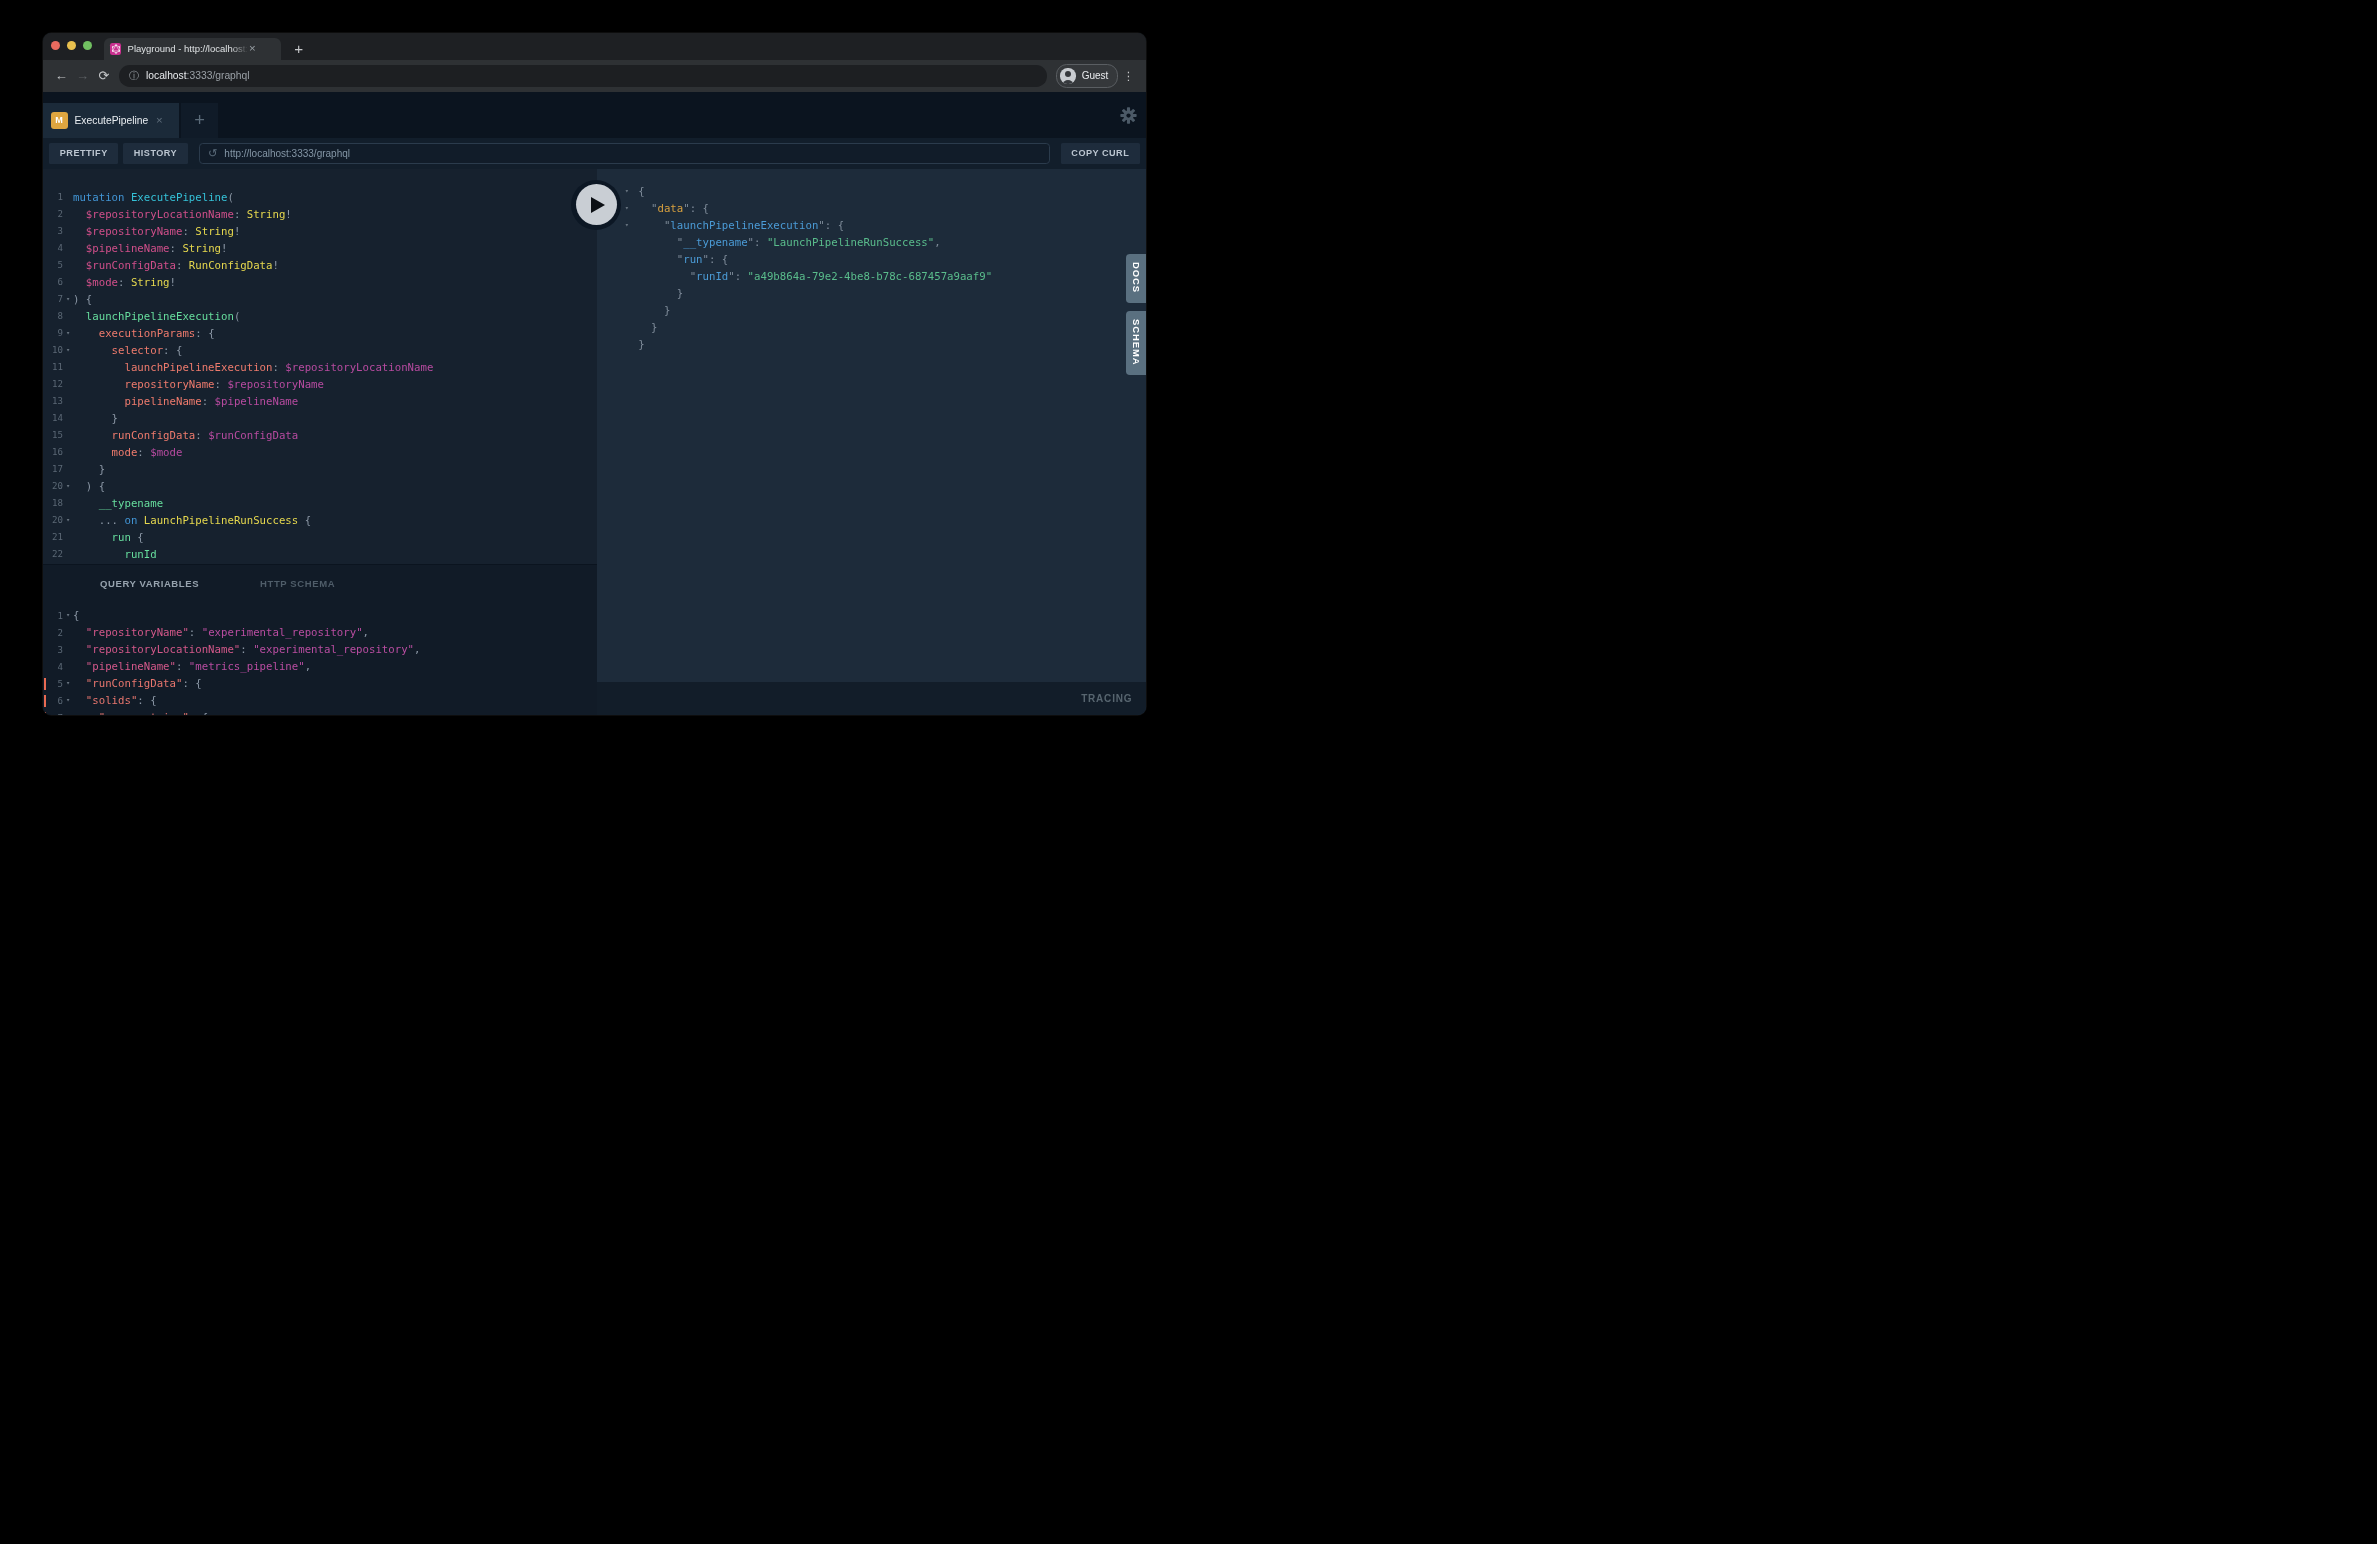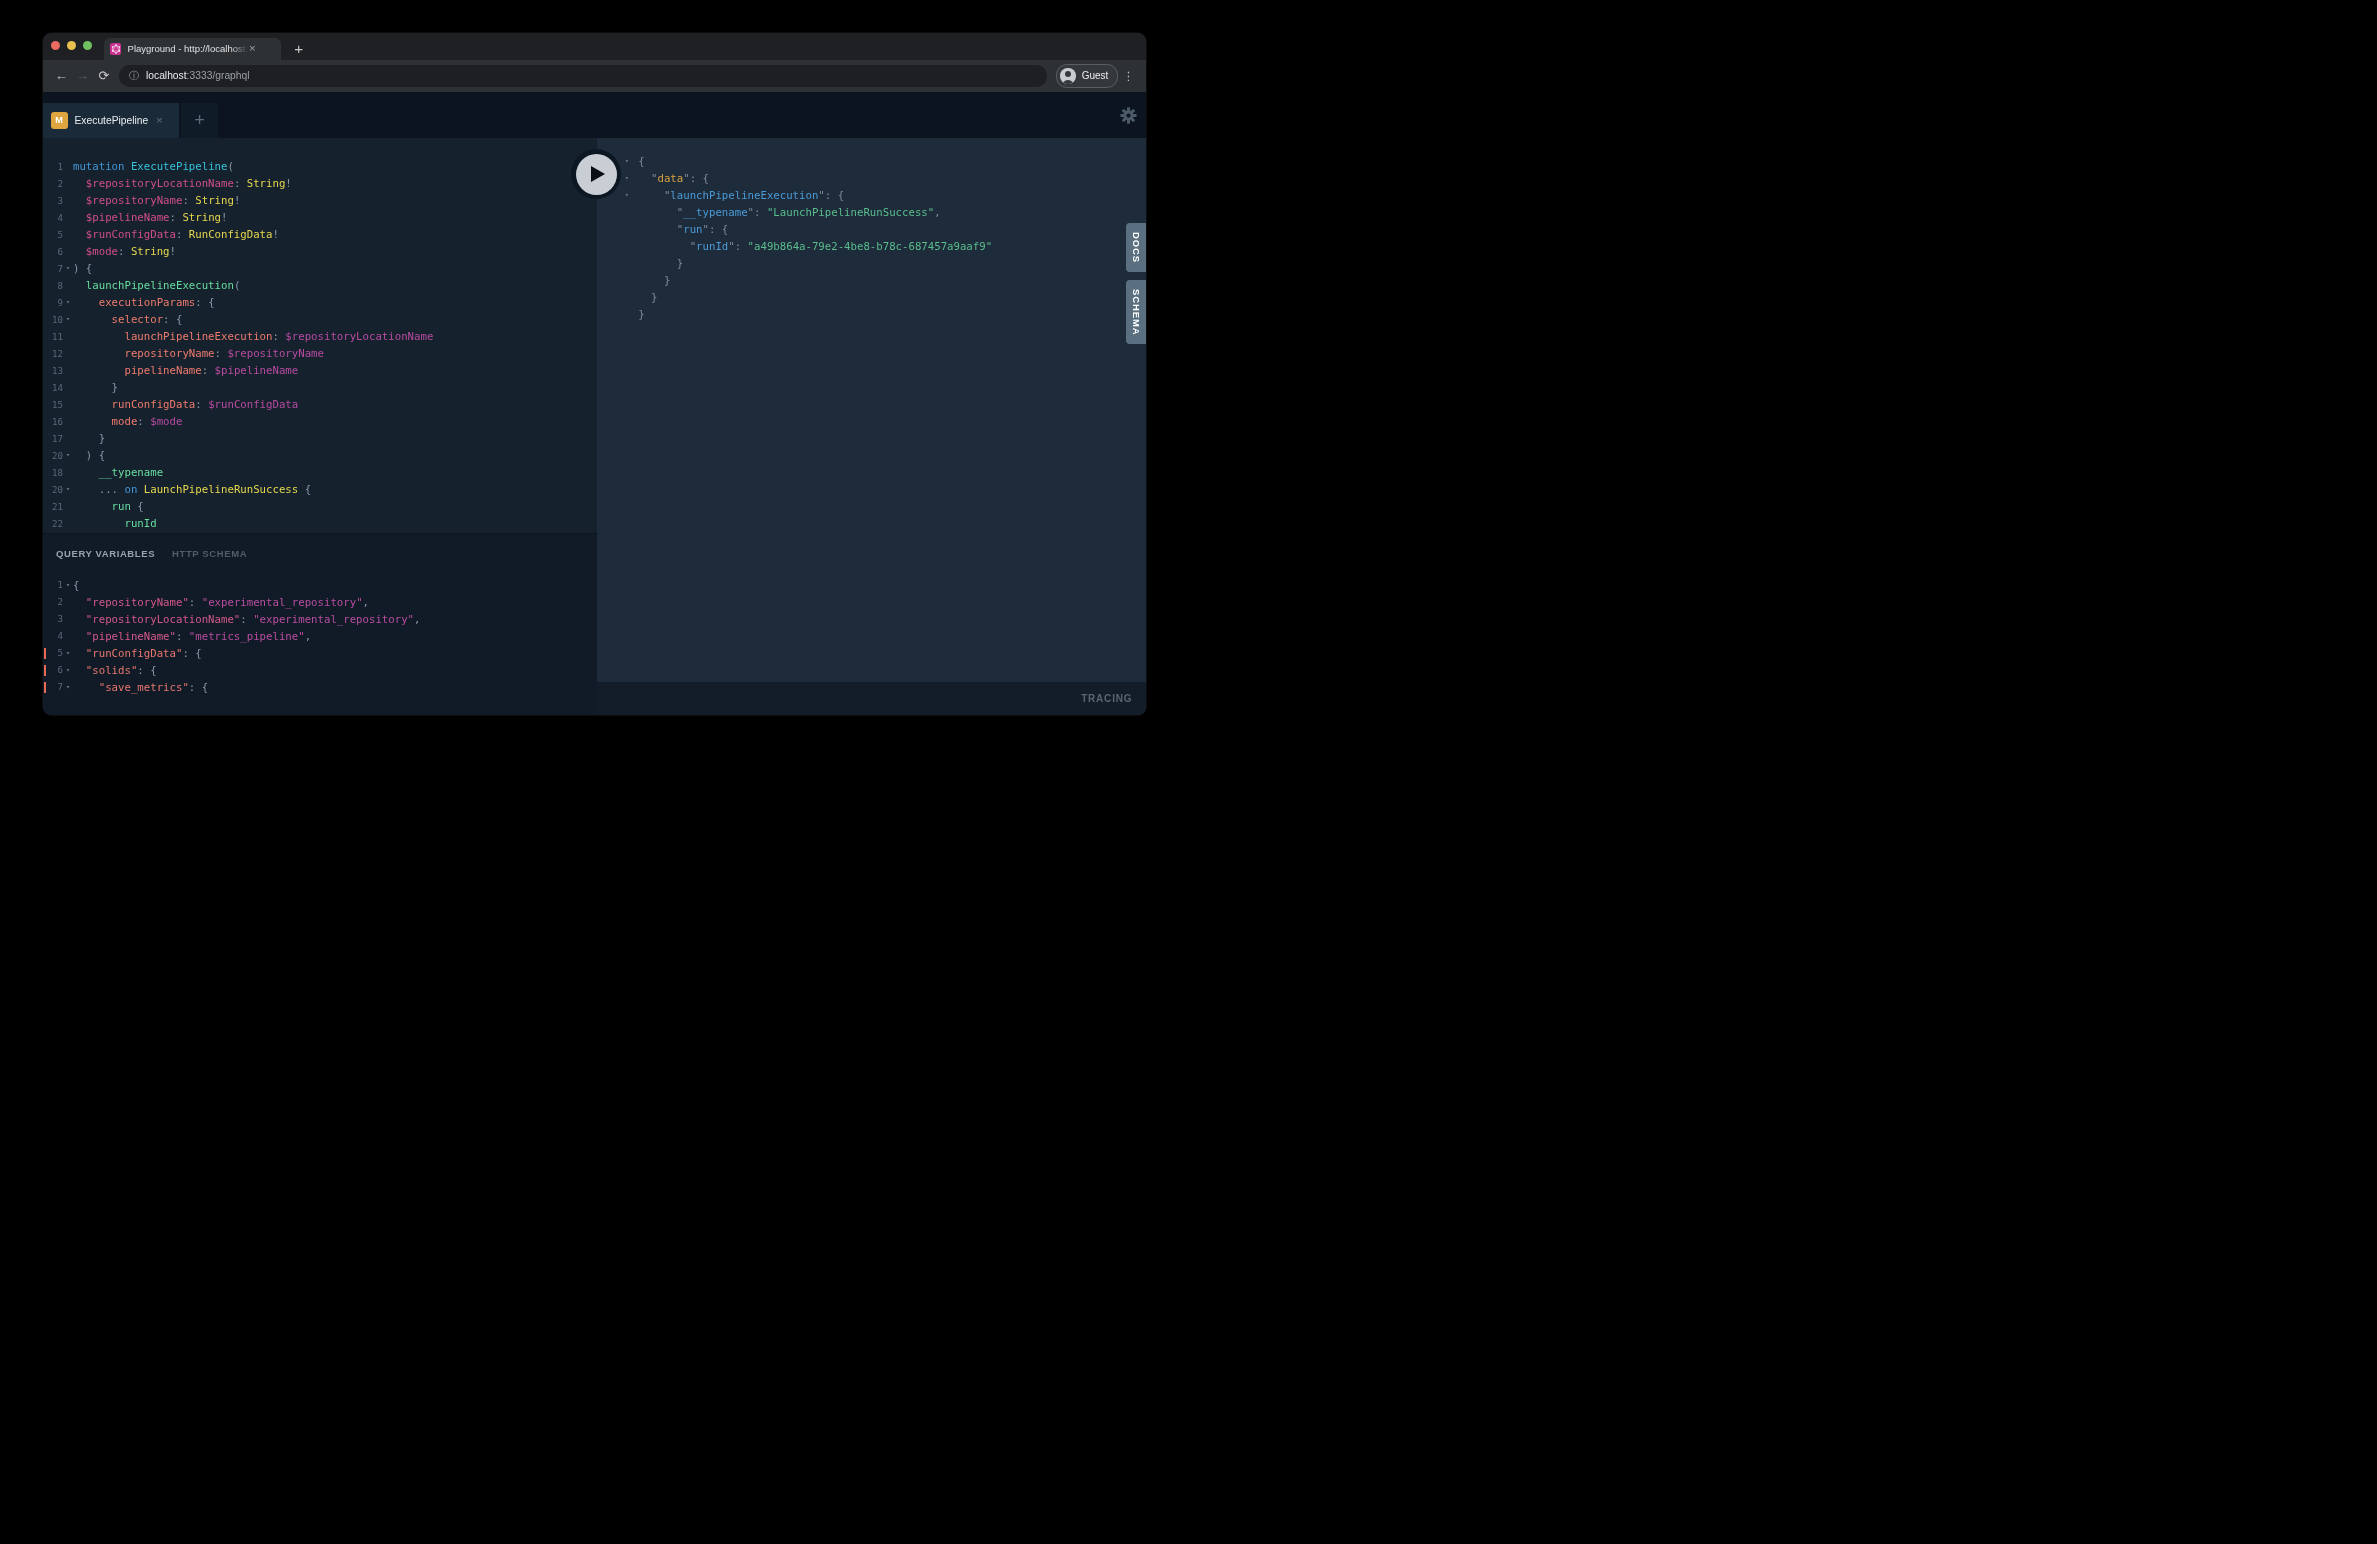--- a/index.html
+++ b/index.html
@@ -56,21 +56,21 @@
     letter-spacing:0.5px;border-radius:1.5px;display:flex;align-items:center;padding:0 10.7px;flex:none;}
   .endpoint{flex:1;height:20.6px;margin:0 6.1px 0 6.9px;background:#111c29;border:0.8px solid #2b3b4c;
     border-radius:3.8px;display:flex;align-items:center;padding:0 7.6px;gap:6.9px;box-sizing:border-box;min-width:0;}
   .endpoint .undo{color:#5a6b7a;font-size:11.4px;}
   .endpoint .ep-text{color:#8496a6;font-size:10px;white-space:nowrap;}
   .pg-main{flex:1;display:flex;position:relative;min-height:0;}
   .left-pane{width:554px;flex:none;display:flex;flex-direction:column;min-width:0;}
   .query-editor{height:395px;flex:none;background:#16212e;overflow:hidden;padding-top:20px;box-sizing:border-box;}
   .vars-section{flex:1;background:#111b27;border-top:0.8px solid #0b141f;overflow:hidden;box-sizing:border-box;padding-top:12.2px;}
   .vars-tabs{display:flex;gap:17px;padding-left:13px;height:13.7px;align-items:center;}
-  .vtab{font-size:9.5px;font-weight:bold;letter-spacing:0.6px;}
+  .vtab{font-size:9.5px;font-weight:bold;letter-spacing:0.6px;margin-left:44px;}
   .vtab.active{color:#97a3ae}.vtab.idle{color:#4f5d69}
   .vars-code{margin-top:17px;}
   .right-pane{flex:1;display:flex;flex-direction:column;background:#1d2b3a;min-width:0;}
   .response{flex:1;overflow:hidden;padding-top:14.5px;box-sizing:border-box;}
   .tracing{height:33px;flex:none;background:#121d29;display:flex;align-items:center;
     justify-content:flex-end;padding-right:13.7px;}
   .tracing span{color:#57656f;font-weight:bold;font-size:10px;letter-spacing:0.8px;}
   
   .cm{font-family:"DejaVu Sans Mono",monospace;font-size:10.7px;}
   .cm-line{height:17px;display:flex;align-items:center;position:relative;padding-left:3px;}
@@ -189,20 +189,29 @@
               </g>
             <g transform="rotate(315)">
                 <rect x="-2.2" y="-11.5" width="4.4" height="6" rx="1"></rect>
               </g>
           </g>
           <circle r="3" fill="#0b141f"></circle>
         </svg>
       </span>
     </div>
 
+    <div class="pg-topbar">
+      <div class="pgbtn">PRETTIFY</div>
+      <div class="pgbtn">HISTORY</div>
+      <div class="endpoint">
+        <span class="undo">↺</span>
+        <span class="ep-text">http://localhost:3333/graphql</span>
+      </div>
+      <div class="pgbtn">COPY CURL</div>
+    </div>
 
     <div class="pg-main">
 
       <div class="left-pane">
         <div class="query-editor cm" id="query-editor">
             <div class="cm-line">
               <span class="ln">1</span>
               <span class="fold"></span>
               <span class="code"><span class="tk-kw">mutation </span><span class="tk-def">ExecutePipeline</span><span class="tk-punc">(</span></span>
             </div>

